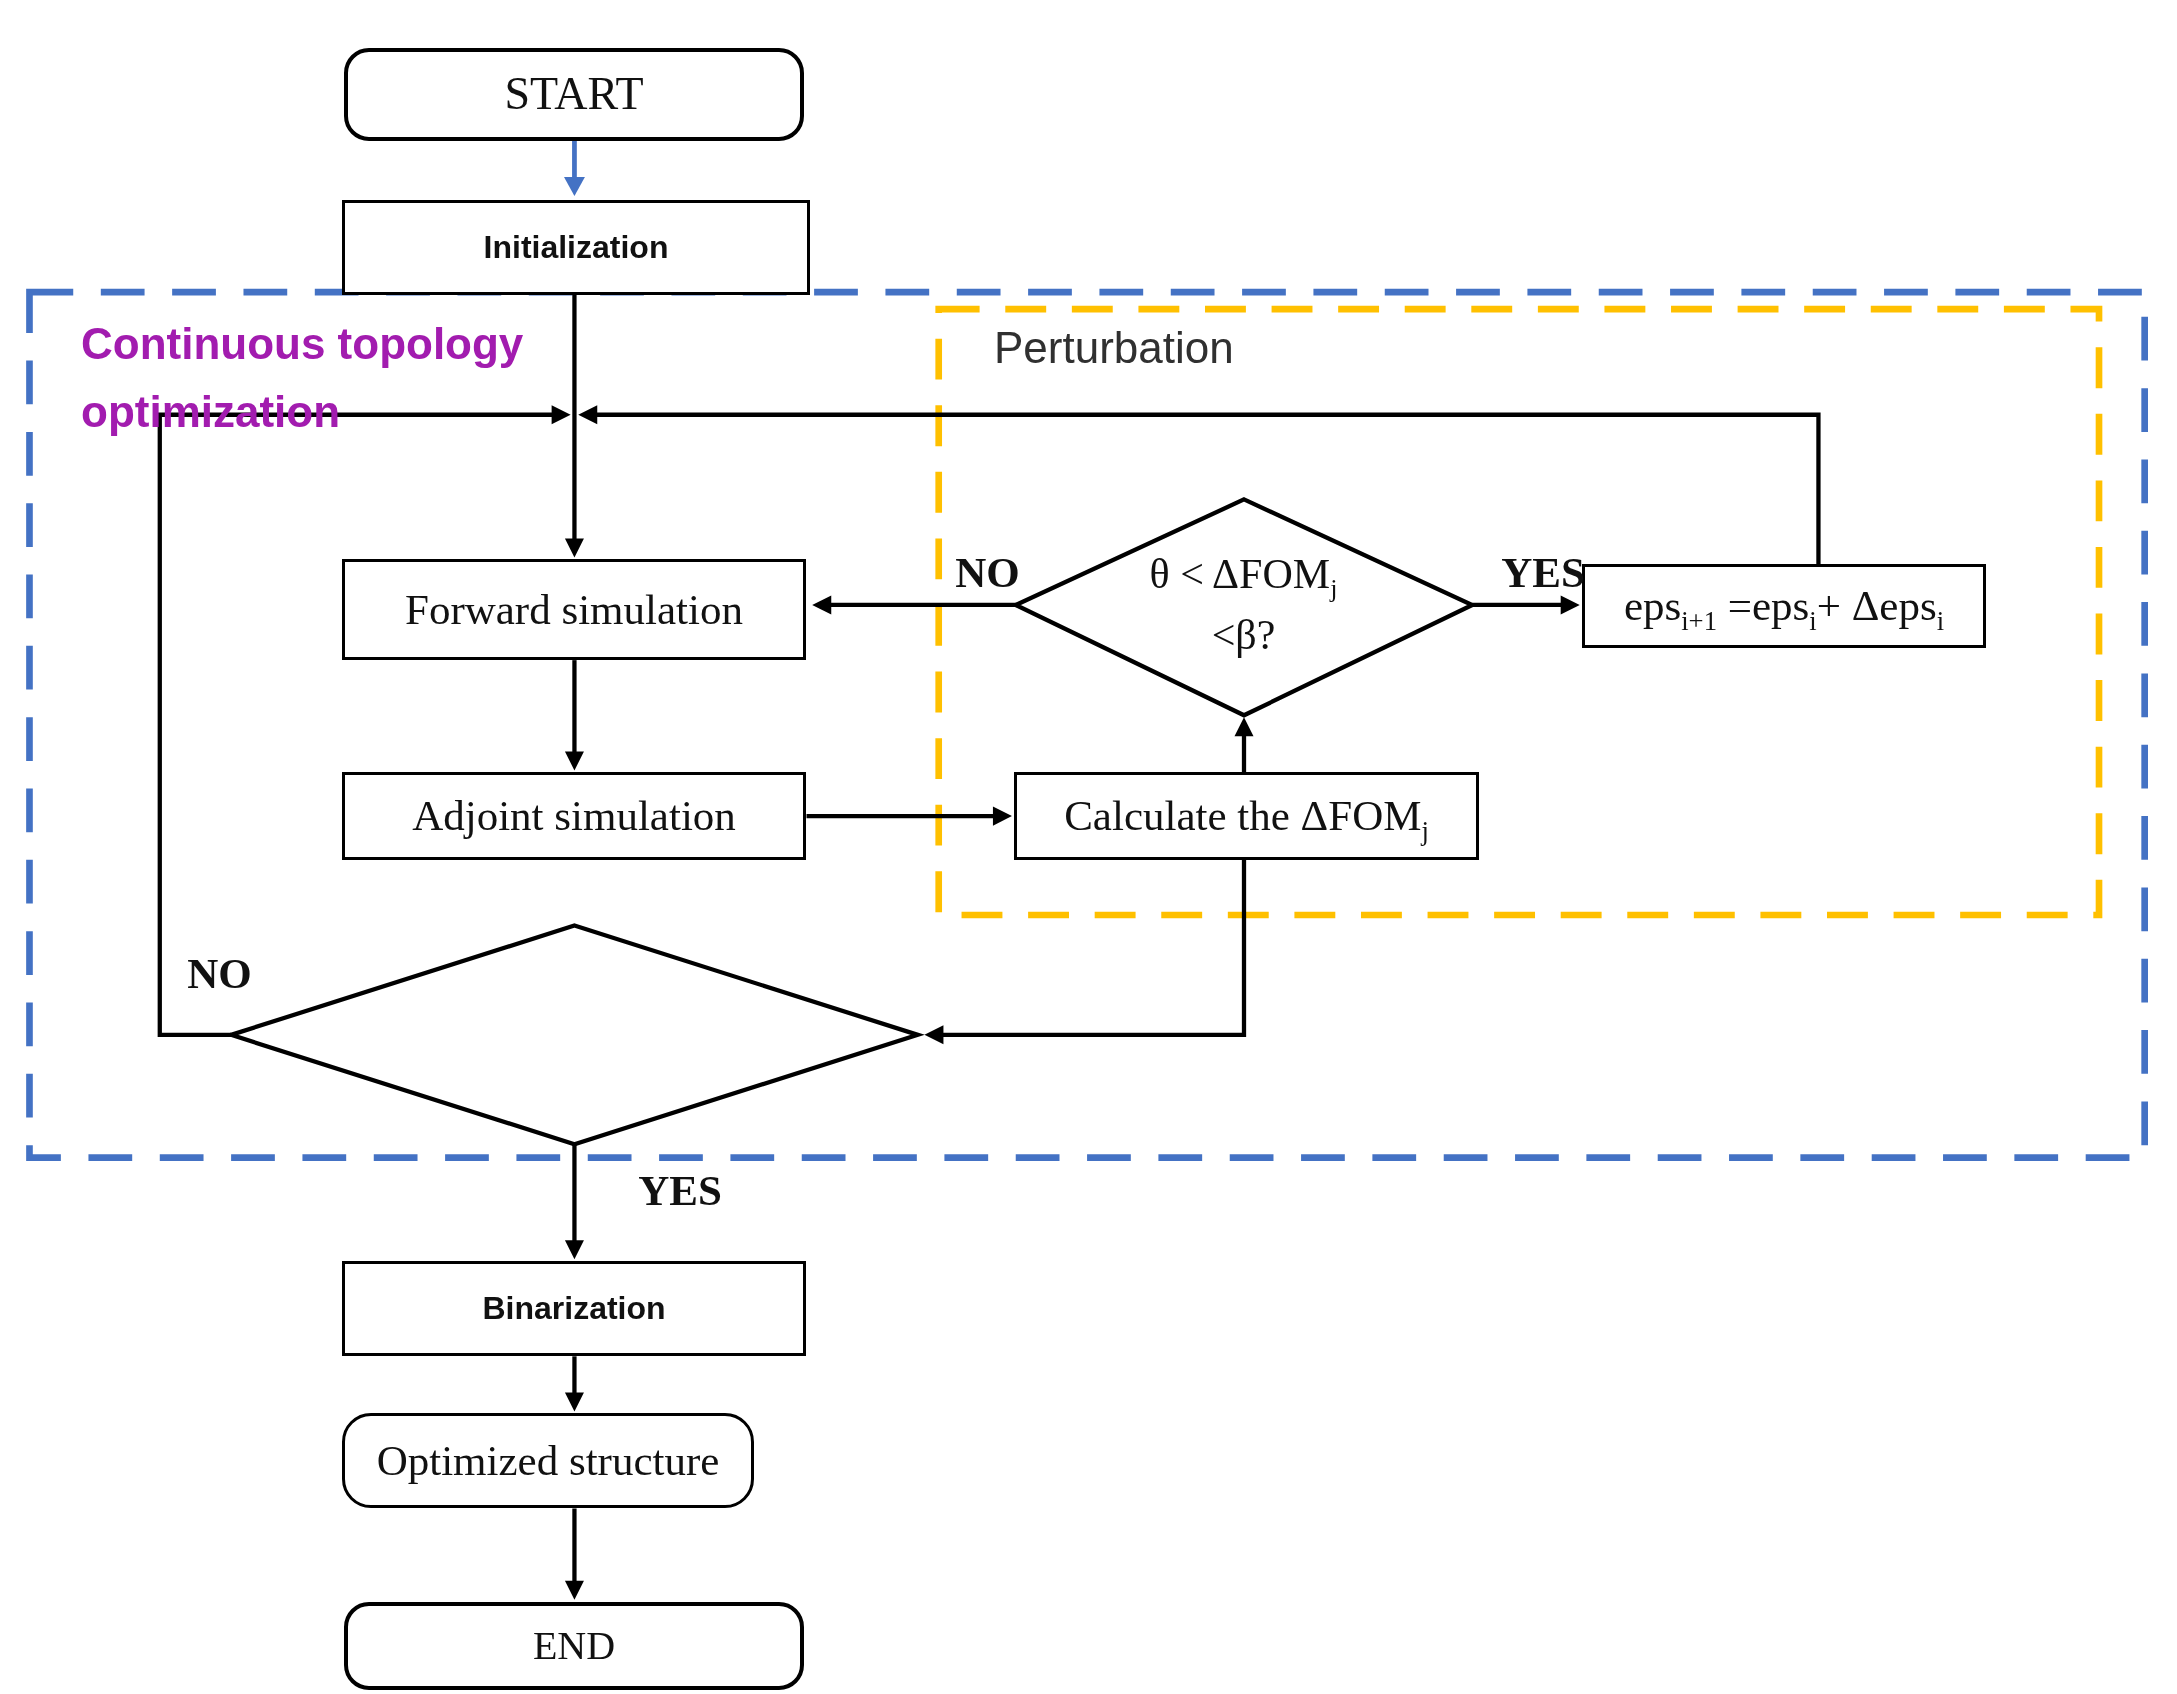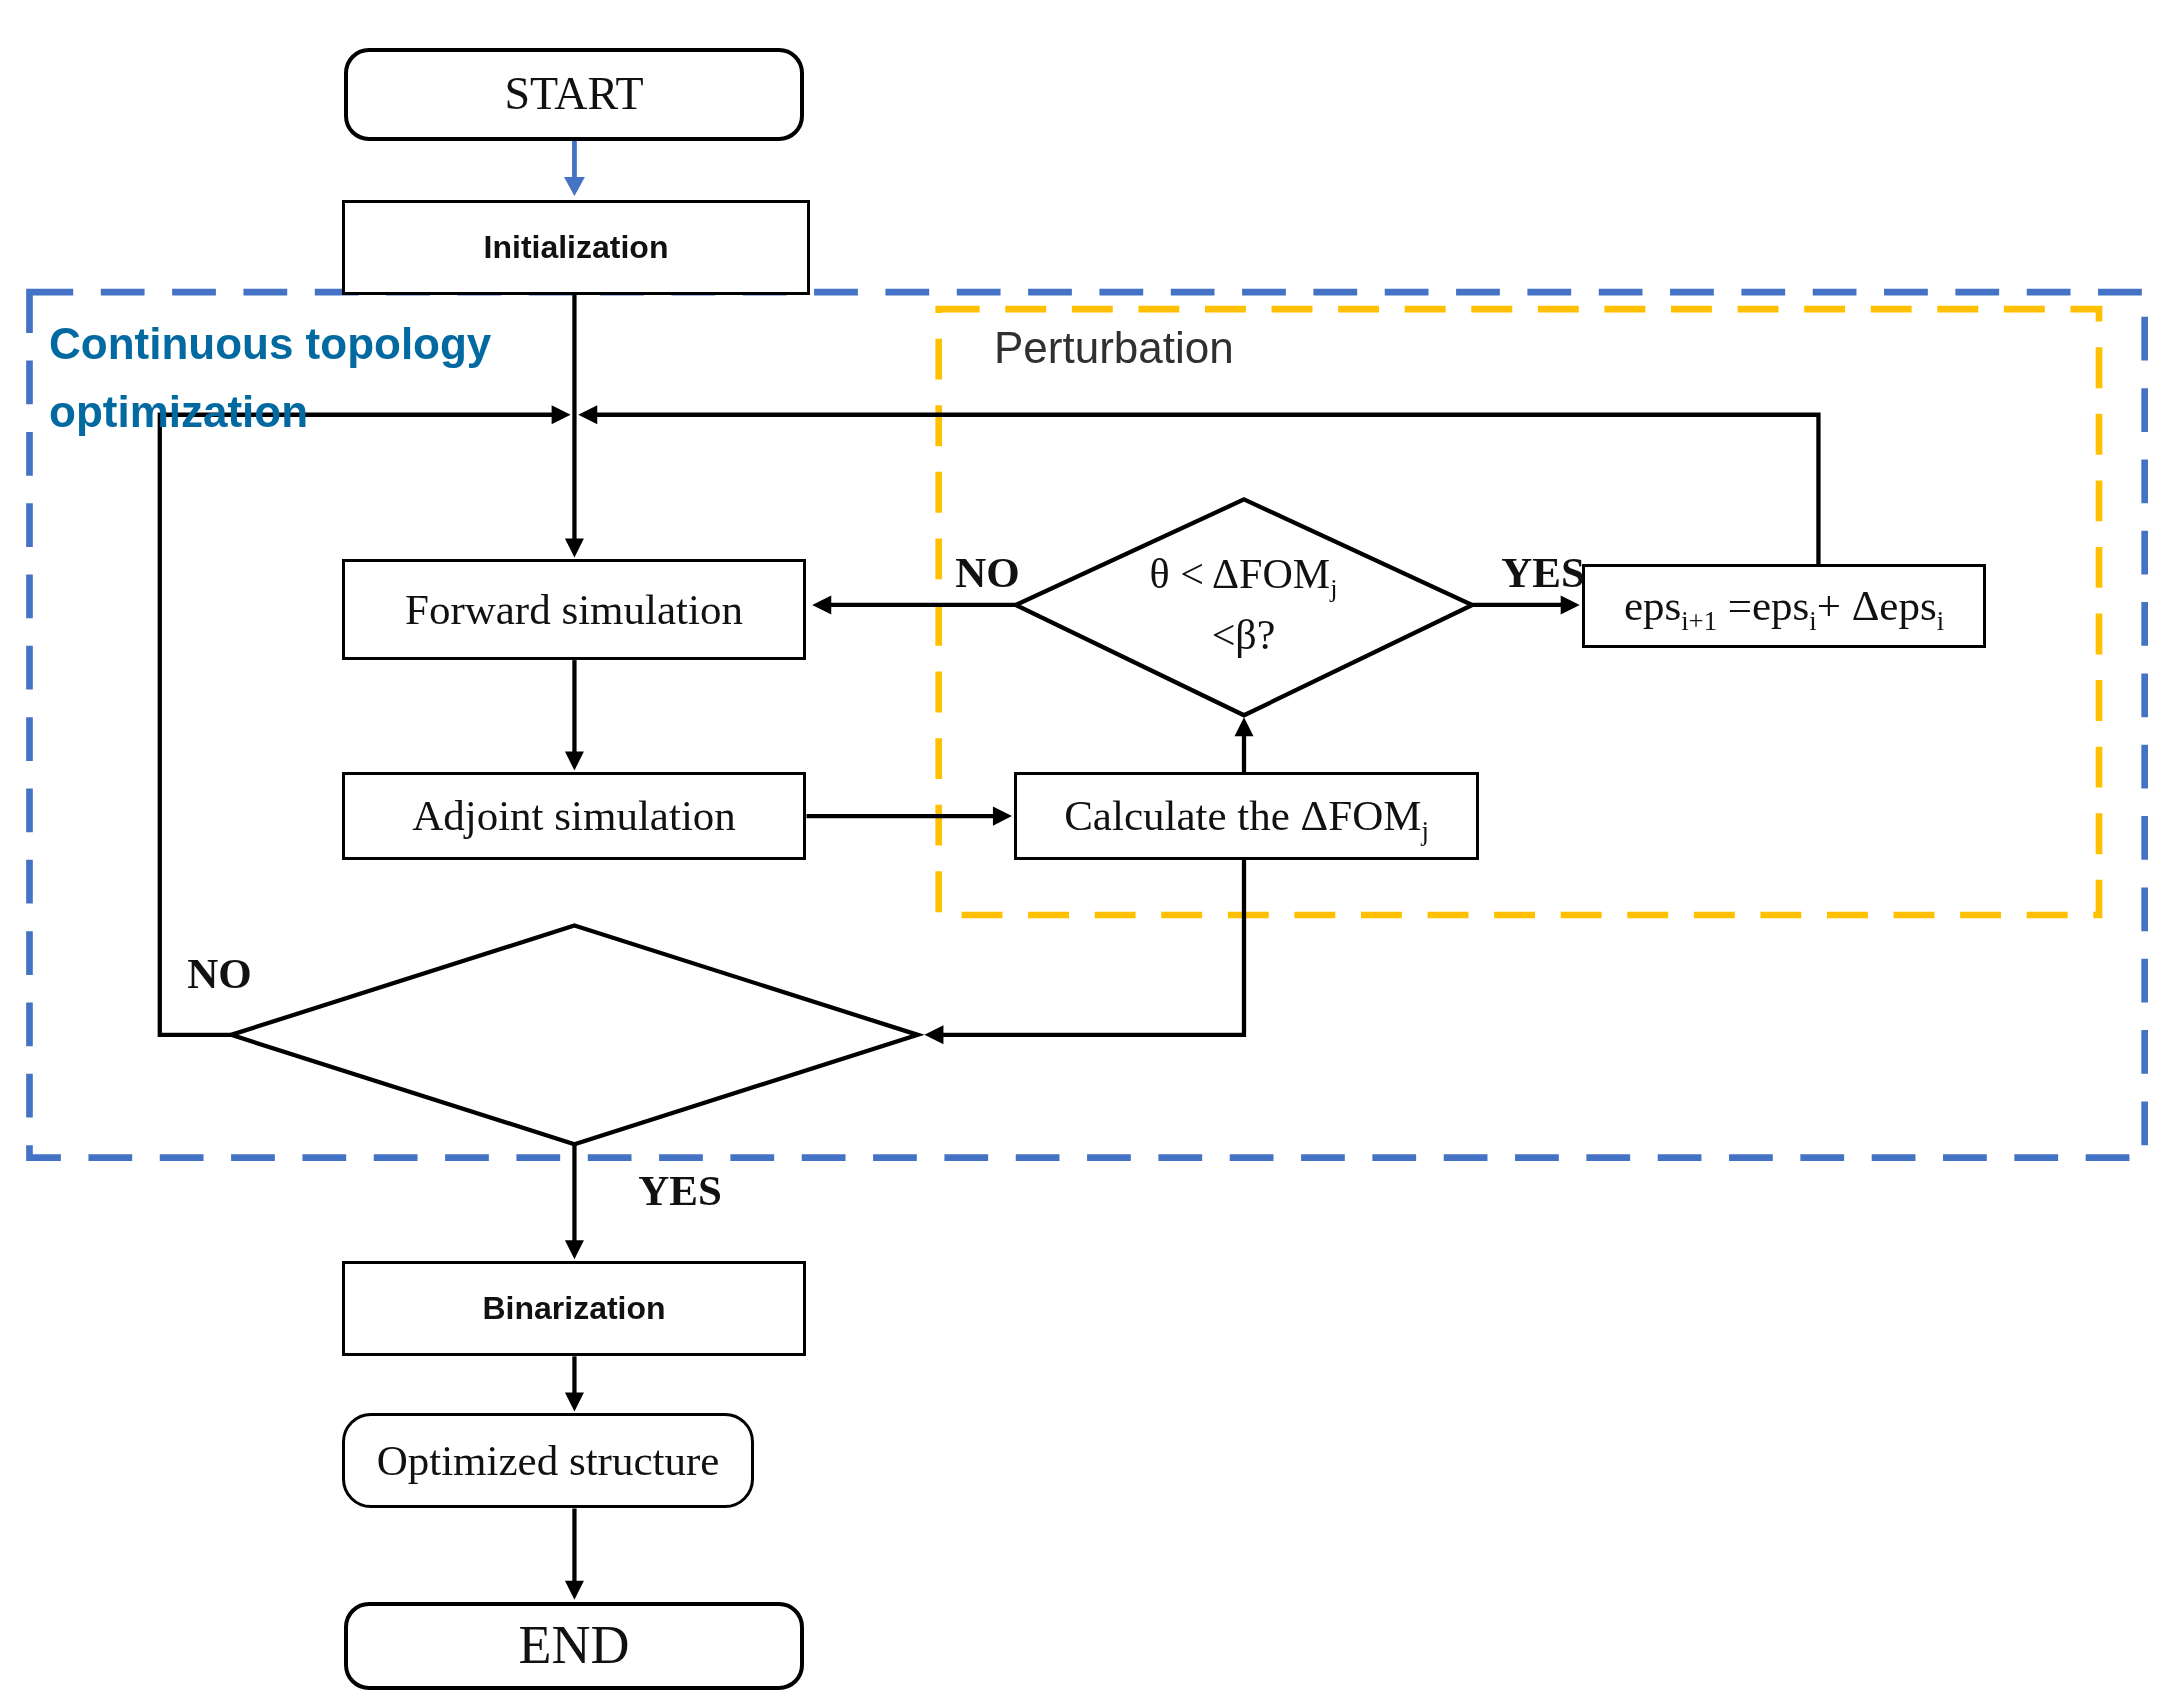--- a/index.html
+++ b/index.html
@@ -10,21 +10,21 @@
        display:flex;align-items:center;justify-content:center;
        font-size:43px;line-height:1.1;text-align:center;box-sizing:border-box;}
   .rounded{border-radius:25px;border-width:4.8px;}
   .sansbold{font-family:"Liberation Sans","DejaVu Sans",sans-serif;font-weight:bold;font-size:32px;}
   .dlabel{position:absolute;display:flex;flex-direction:column;align-items:center;
           justify-content:center;font-size:42px;line-height:1.45;text-align:center;}
   .dlabel2{position:absolute;font-size:40px;line-height:1.62;}
   .edge-label{position:absolute;font-weight:bold;font-size:43px;text-align:center;
               font-family:"Liberation Serif","DejaVu Serif",serif;}
   .zone-label{position:absolute;font-family:"Liberation Sans","DejaVu Sans",sans-serif;}
-  .cont-label{font-weight:bold;font-size:44px;line-height:1.55;color:#0369a1;}
+  .cont-label{font-weight:bold;font-size:44px;line-height:1.55;color:#a21caf;margin-left:32px;}
   .pert-label{font-weight:normal;font-size:44px;color:#303030;}
   sub{font-size:0.62em;line-height:0;}
   .it{font-style:italic;}
   .sp-l{margin-left:11.4px;}
   .sp-r{margin-right:11.4px;}
 </style>
 </head>
 <body>
 
 <div class="canvas">
@@ -138,21 +138,21 @@
   </div>
 
   <div class="box sansbold" style="left:342px;top:1261px;width:464px;height:95px;">
     <span>Binarization</span>
   </div>
 
   <div class="box" style="left:342px;top:1413px;width:412px;height:95px;border-radius:29px;">
     <span>Optimized structure</span>
   </div>
 
-  <div class="box rounded" style="left:344px;top:1602px;width:460px;height:88px;font-size:54px;">
+  <div class="box rounded" style="left:344px;top:1602px;width:460px;height:88px;font-size:40px;">
     <span>END</span>
   </div>
 
   <div class="dlabel" style="left:1063px;top:531px;width:361px;height:148px;">
     <div>
       <span>θ &lt; ΔFOM</span><sub>j</sub>
     </div>
     <div>&lt;β?</div>
   </div>
 

